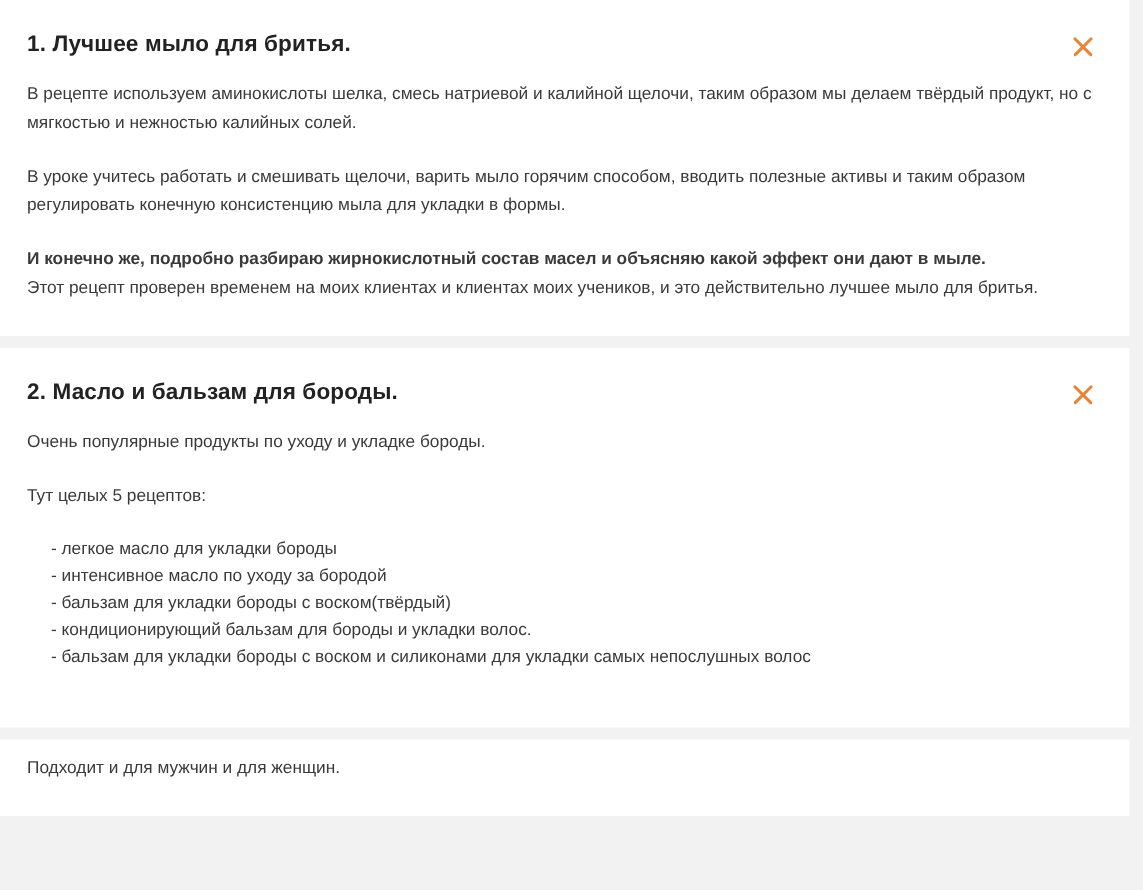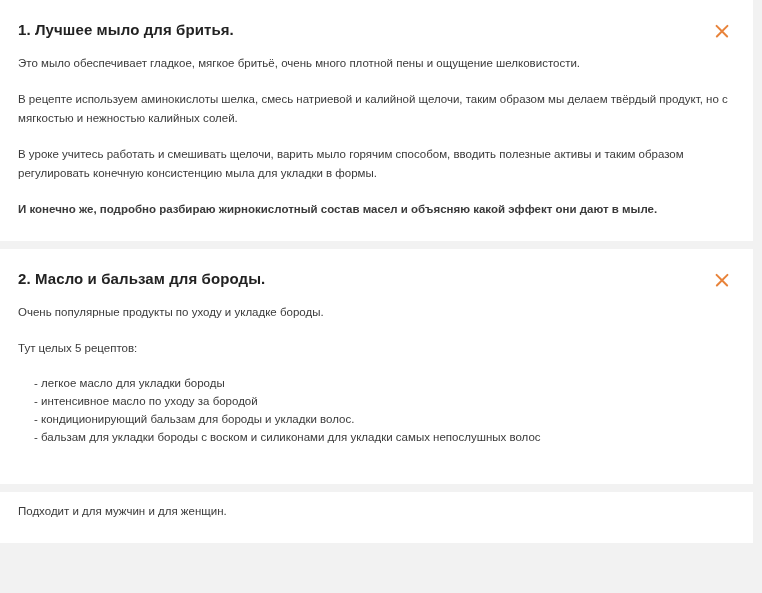--- a/index.html
+++ b/index.html
@@ -108,40 +108,41 @@
 <body>
 
 <div class="page">
 
   <section class="accordion-item">
     <div class="item-header">
       <h2 class="item-title">1. Лучшее мыло для бритья.</h2>
       <span class="close-icon"></span>
     </div>
     <div class="item-body">
-      <p class="para">Это мыло обеспечивает гладкое, мягкое бритьё, очень много плотной пены и ощущение шелковистости.</p>
       <p class="para">В рецепте используем аминокислоты шелка, смесь натриевой и калийной щелочи, таким образом мы делаем твёрдый продукт, но с мягкостью и нежностью калийных солей.</p>
       <p class="para">В уроке учитесь работать и смешивать щелочи, варить мыло горячим способом, вводить полезные активы и таким образом регулировать конечную консистенцию мыла для укладки в формы.</p>
       <p class="para tight">И конечно же, подробно разбираю жирнокислотный состав масел и объясняю какой эффект они дают в мыле.</p>
+      <p class="para">Этот рецепт проверен временем на моих клиентах и клиентах моих учеников, и это действительно лучшее мыло для бритья.</p>
     </div>
   </section>
 
   <div class="item-gap"></div>
 
   <section class="accordion-item">
     <div class="item-header">
       <h2 class="item-title">2. Масло и бальзам для бороды.</h2>
       <span class="close-icon"></span>
     </div>
     <div class="item-body">
       <p class="para">Очень популярные продукты по уходу и укладке бороды.</p>
       <p class="list-intro">Тут целых 5 рецептов:</p>
       <ul class="list">
         <li>- легкое масло для укладки бороды</li>
         <li>- интенсивное масло по уходу за бородой</li>
+        <li>- бальзам для укладки бороды с воском(твёрдый)</li>
         <li>- кондиционирующий бальзам для бороды и укладки волос.</li>
         <li>- бальзам для укладки бороды с воском и силиконами для укладки самых непослушных волос</li>
       </ul>
     </div>
   </section>
 
   <div class="item-gap"></div>
 
   <section class="accordion-item">
     <div class="item-body">

